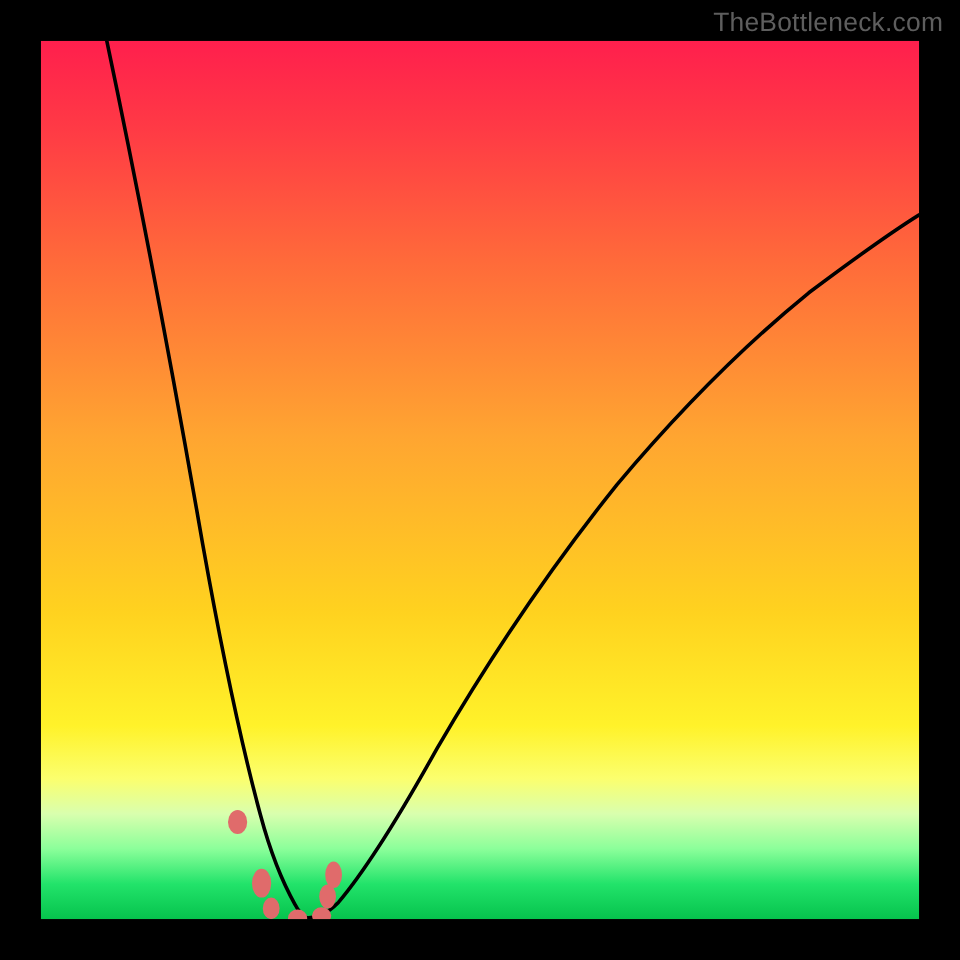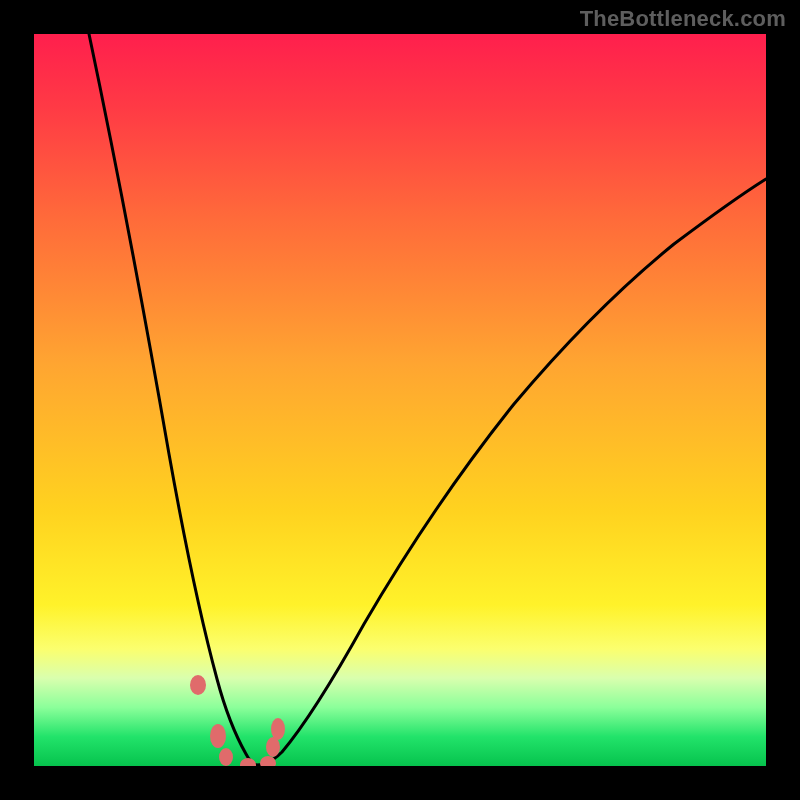--- a/index.html
+++ b/index.html
@@ -52,21 +52,21 @@
     top: 0;
     width: 732px;
     height: 732px;
   }
   .watermark {
     position: absolute;
     top: 6px;
     right: 14px;
     color: #5e5e5e;
     font-size: 22px;
-    font-weight: 700;
+    font-weight: 400;
     letter-spacing: 0.2px;
   }
 </style>
 </head>
 <body>
 
 <div class="frame">
   <div class="plot">
     <div class="gradient"></div>
     <svg class="curve-svg" viewBox="0 0 732 732" preserveAspectRatio="none">

